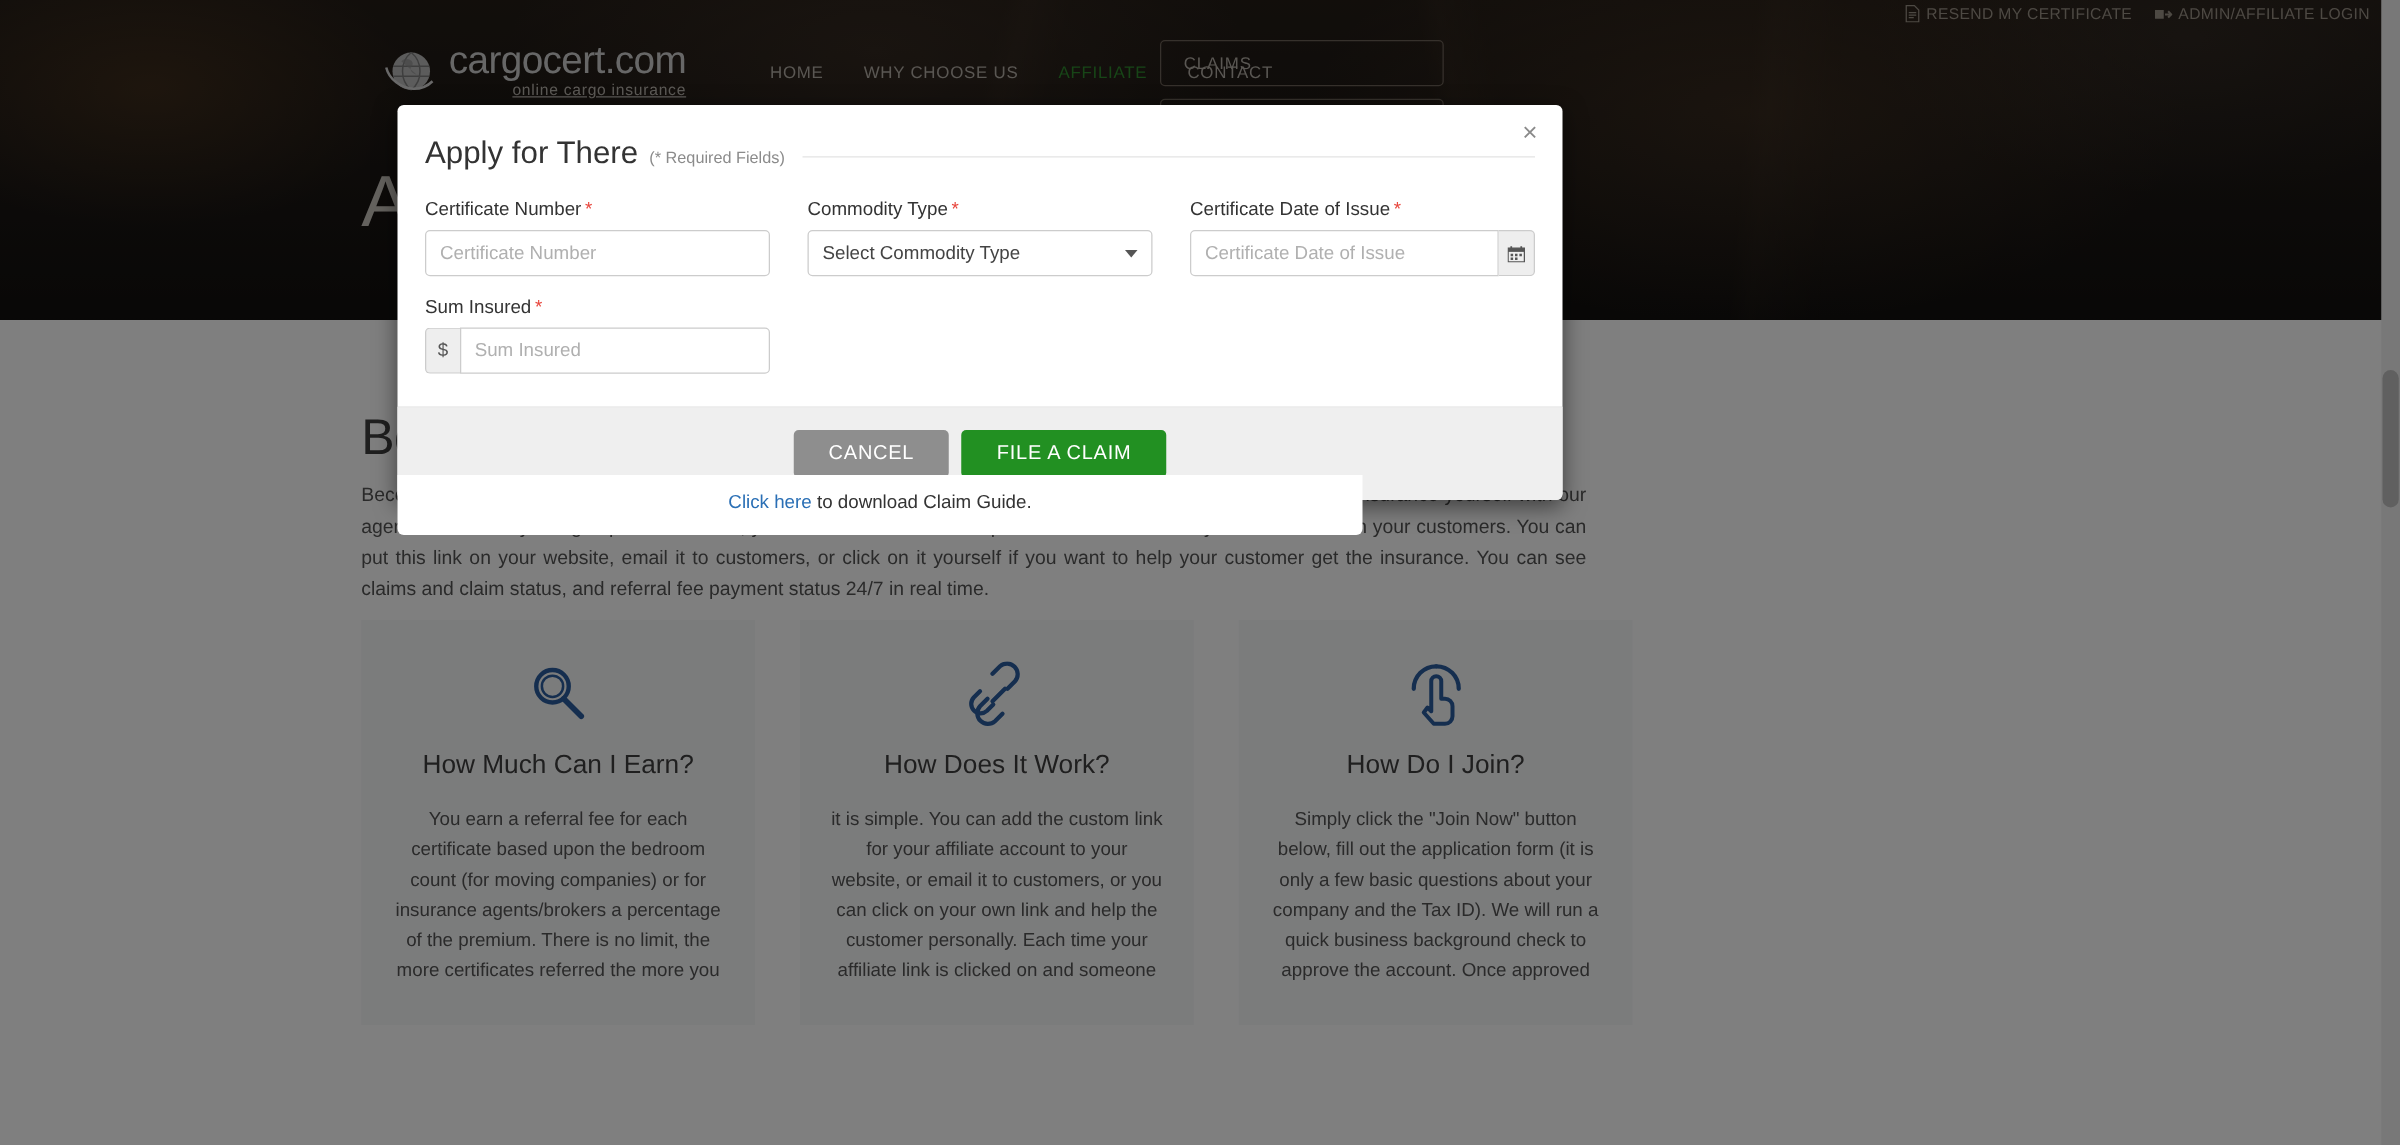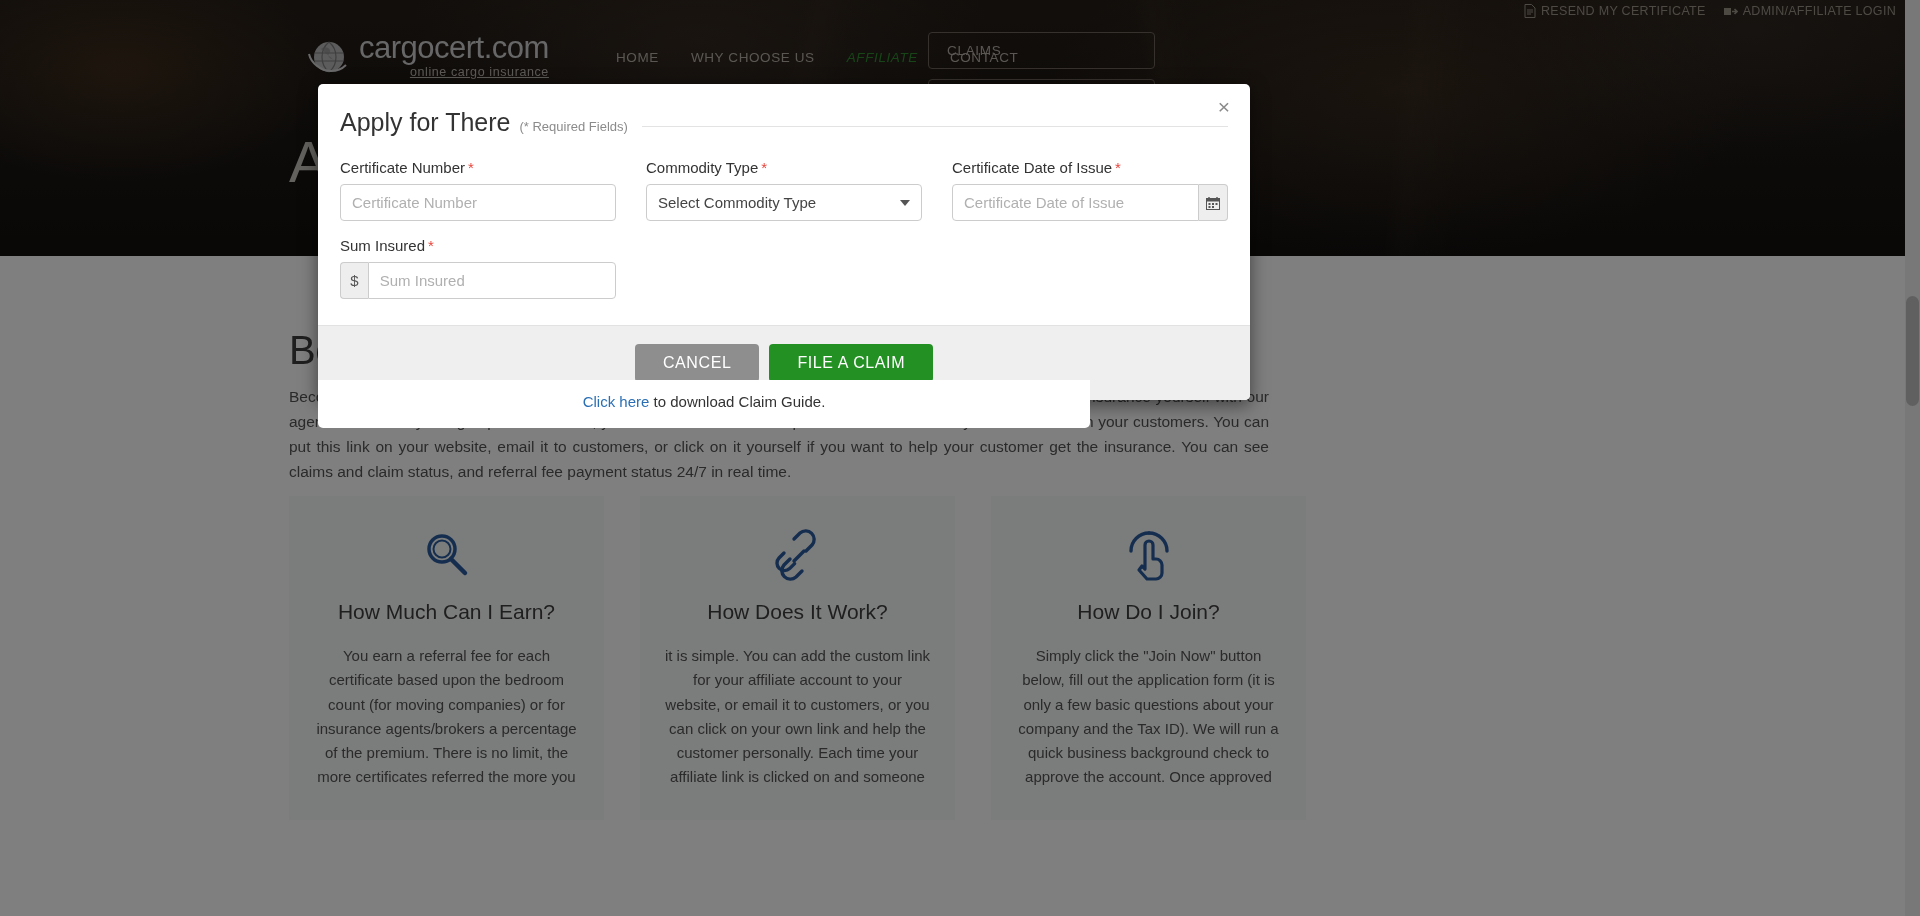--- a/index.html
+++ b/index.html
@@ -48,21 +48,21 @@
   .globe { width:46px; height:46px; flex:none; }
   .logo-text { display:flex; flex-direction:column; line-height:1; padding-bottom:2px; }
   .logo-main { font-size:31px; color:#cfcfcf; letter-spacing:-.5px; font-weight:400; }
   .logo-sub { font-size:12.5px; color:#b9b4ad; letter-spacing:.6px; margin-top:3px; text-align:right;text-decoration:underline; }
 
   .nav-links { position:absolute; left:600px; top:20px; display:flex; align-items:center; gap:0; }
   .nav-links a {
     color:#b4aea6; font-size:13.5px; letter-spacing:.6px;
     text-decoration:none; padding:0 16px;
   }
-  .nav-links a.active { color:#2e8b2e;font-style:italic; }
+  .nav-links a.active { color:#2e8b2e; }
   .nav-btns { position:absolute; left:928px; top:2px; display:flex; align-items:stretch; gap:10px;flex-direction:column; }
   .nav-btn {
     border:1px solid #6d6258; color:#b4aea6; font-size:13.5px; letter-spacing:.7px;
     padding:0 18px; height:37px; display:flex; align-items:center;
     border-radius:4px; background:transparent; text-decoration:none; white-space:nowrap;
   }
   .nav-btn.primary { background:#123a66; border-color:#123a66; color:#cfd6de; }
 
   .hero-title {
     position:absolute; left:289px; top:128px; font-size:58px; color:#c9c4bd;

